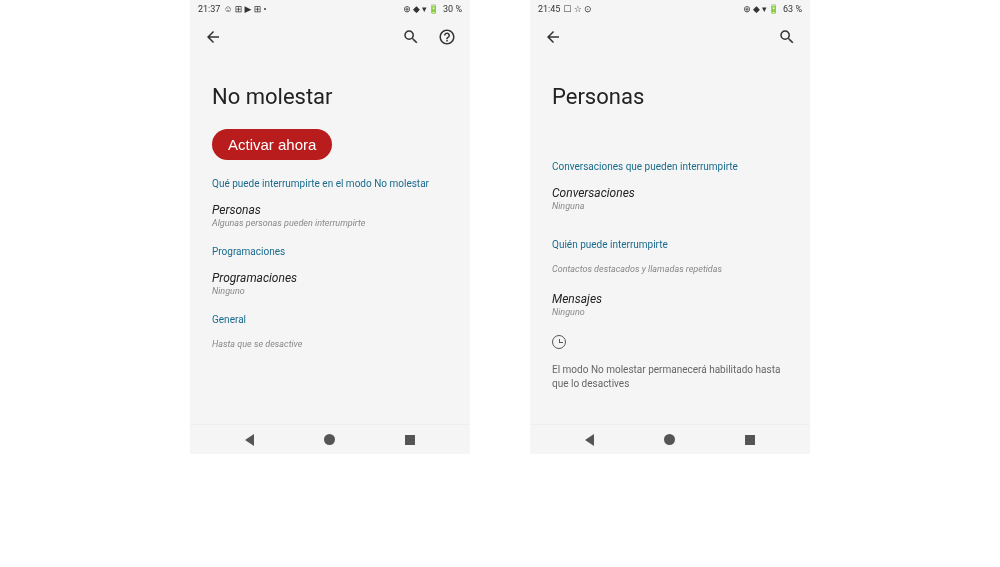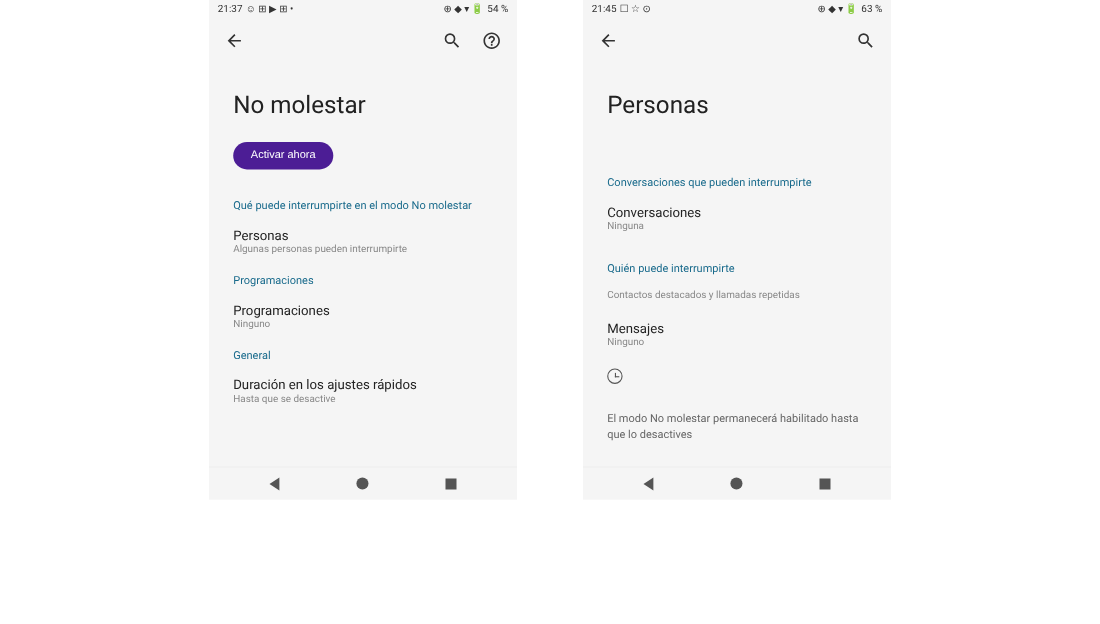--- a/index.html
+++ b/index.html
@@ -54,54 +54,55 @@
       margin-top: 28px;
       margin-bottom: 20px;
     }
     .page-subtitle {
       font-size: 10px;
       color: #777;
       line-height: 1.4;
       margin-bottom: 18px;
     }
     .activate-btn {
-      background: #4c1d95;
+      background: #b91c1c;
       color: #fff;
       border: none;
       border-radius: 16px;
       padding: 7px 16px;
-      font-size: 10px;
+      font-size: 15px;
       cursor: pointer;
-      margin-bottom: 26px;
+      margin-bottom: 16px;
       display: inline-block;
     }
     .section-header {
       font-size: 10px;
       color: #1a6b8c;
       font-weight: 400;
       margin-bottom: 14px;
       margin-top: 2px;
     }
     .setting-item {
       margin-bottom: 18px;
       cursor: pointer;
+      font-style: italic;
     }
     .setting-title {
       font-size: 12px;
       color: #222;
       margin-bottom: 1px;
     }
     .setting-subtitle {
       font-size: 9px;
       color: #888;
     }
     .info-row {
       display: flex;
       flex-direction: column;
-      gap: 26px;
+      gap: 14px;
       margin-top: 4px;
     }
     .info-icon-wrapper {
       display: flex;
       align-items: flex-start;
     }
     .clock-icon {
       width: 14px;
       height: 14px;
       border: 1.2px solid #555;
@@ -167,21 +168,21 @@
 <body>
 
 <div class="phone">
   <div class="status-bar">
     <div class="status-left">
       <span class="status-icon">21:37</span>
       <span class="status-icon">☺ ⊞ ▶ ⊞ •</span>
     </div>
     <div class="status-right">
       <span class="status-icon">⊕ ◆ ▾ 🔋</span>
-      <span class="status-icon">54 %</span>
+      <span class="status-icon">30 %</span>
     </div>
   </div>
 
   <div class="toolbar">
     <div class="toolbar-left">
       <svg class="icon-svg" viewBox="0 0 24 24">
           <path d="M20 11H7.83l5.59-5.59L12 4l-8 8 8 8 1.41-1.41L7.83 13H20v-2z"></path>
         </svg>
     </div>
     <div class="toolbar-right">
@@ -206,21 +207,20 @@
     </div>
 
     <div class="section-header">Programaciones</div>
     <div class="setting-item">
       <div class="setting-title">Programaciones</div>
       <div class="setting-subtitle">Ninguno</div>
     </div>
 
     <div class="section-header">General</div>
     <div class="setting-item">
-      <div class="setting-title">Duración en los ajustes rápidos</div>
       <div class="setting-subtitle">Hasta que se desactive</div>
     </div>
   </div>
 
   <div class="nav-bar">
     <div class="nav-back"></div>
     <div class="nav-home"></div>
     <div class="nav-recent"></div>
   </div>
 </div>

